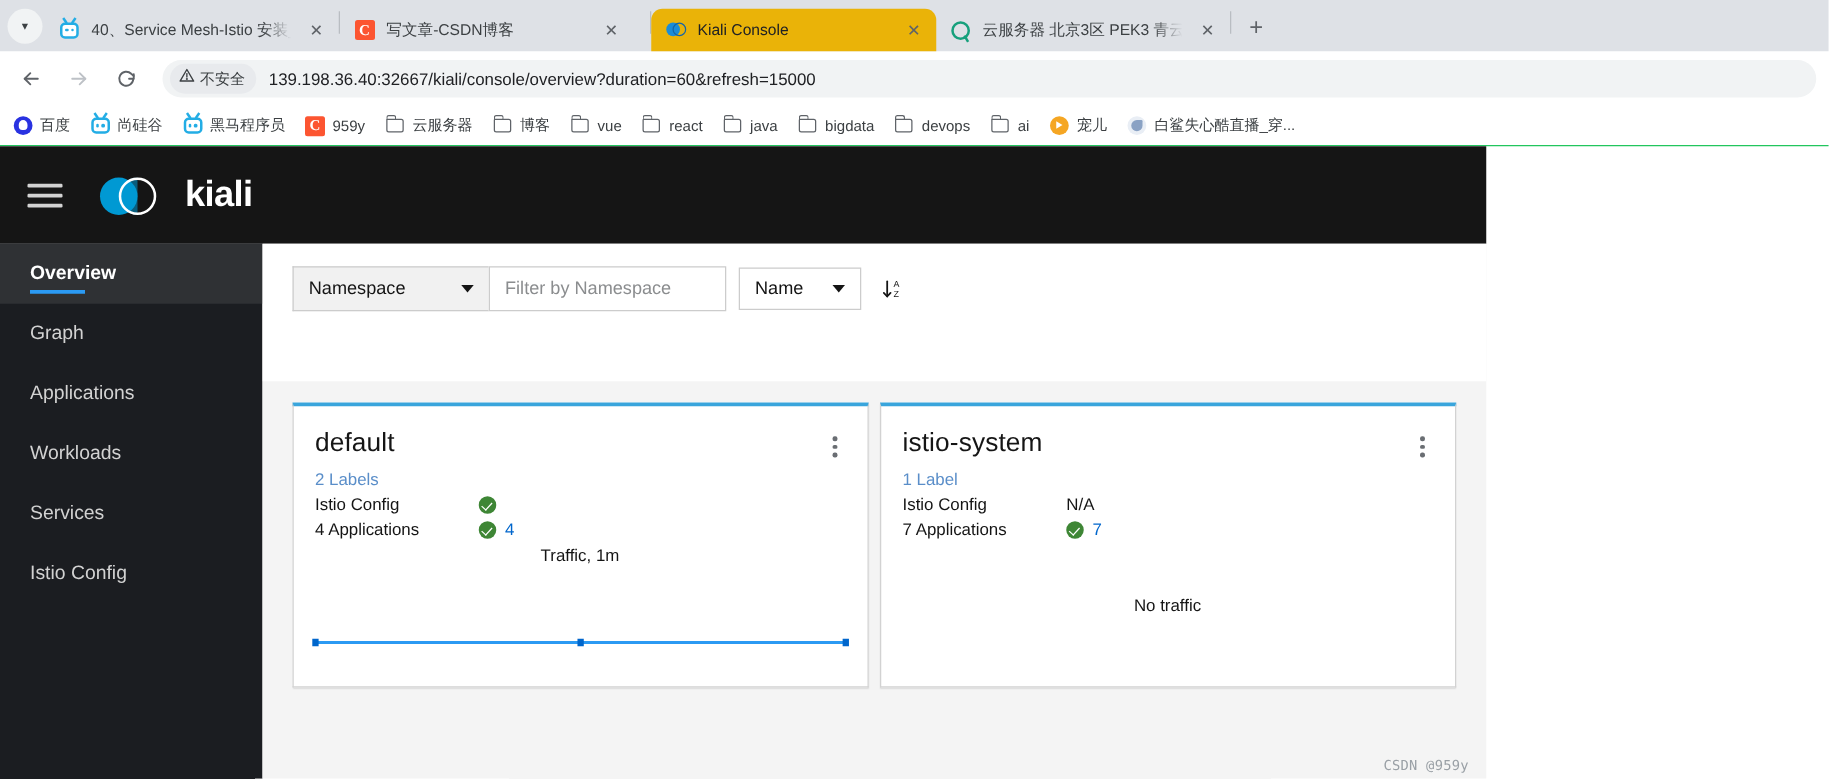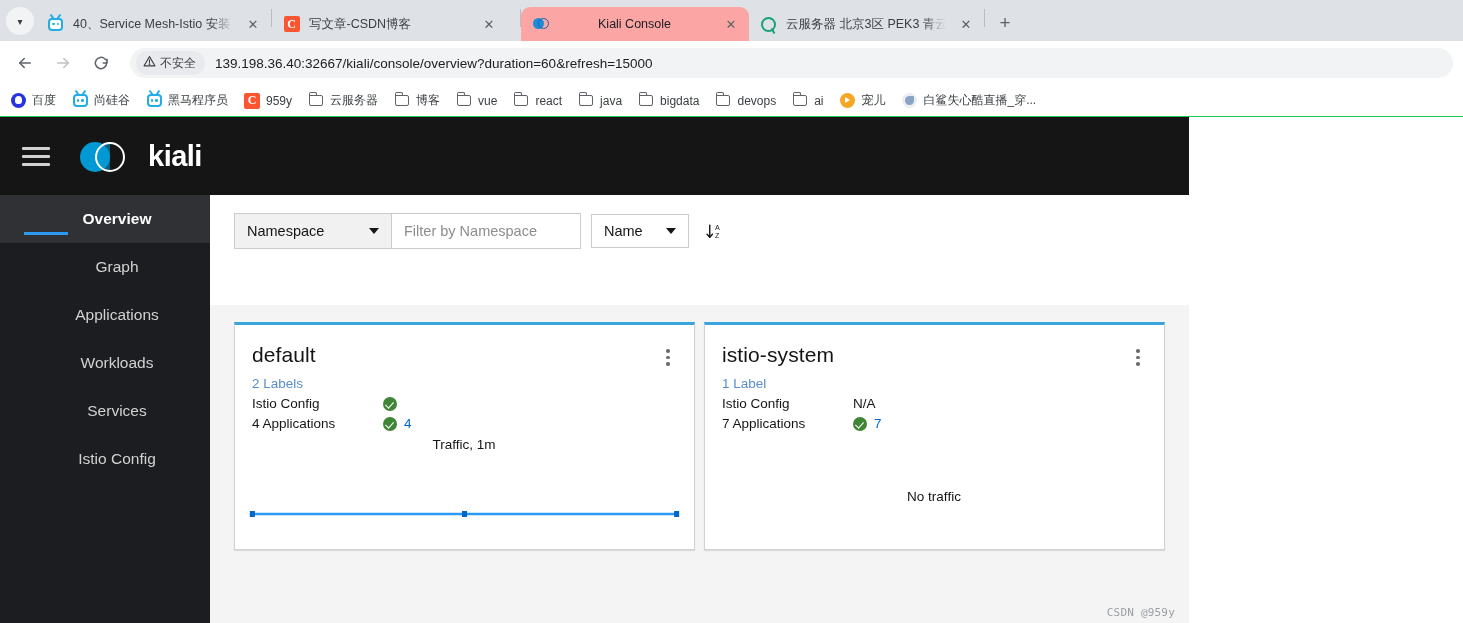--- a/index.html
+++ b/index.html
@@ -36,21 +36,21 @@
     height: 34px;
     display: flex;
     align-items: center;
     padding: 0 8px 0 11px;
     border-radius: 9px 9px 0 0;
     position: relative;
     flex: 0 0 auto;
     background: #dee1e6;
   }
   .tab.inactive { background: transparent; }
-  .tab.active { background: #fca5a5; text-align: center; }
+  .tab.active { background: #eab308; }
   .tab-fav {
     width: 17px; height: 17px;
     flex: 0 0 auto;
     margin-right: 9px;
     display: flex; align-items: center; justify-content: center;
     position: relative;
   }
   .tab-title {
     font-size: 12.5px;
     color: #3c4043;
@@ -287,21 +287,20 @@
     background: #1b1d21;
     padding-top: 0;
   }
   .nav-item {
     height: 48px;
     display: flex; align-items: center;
     padding-left: 24px;
     color: #d2d2d2;
     font-size: 15.5px;
     position: relative;
-    justify-content: center;
   }
   .nav-item.active {
     background: #2f3134;
     color: #ffffff;
     font-weight: bold;
   }
   .nav-item.active .underline {
     position: absolute;
     left: 24px; bottom: 8px;
     width: 44px; height: 3px;
@@ -397,21 +396,21 @@
   .traffic-label {
     text-align: center;
     font-size: 13.5px;
     color: #151515;
     margin-top: 6px;
   }
   .no-traffic {
     text-align: center;
     font-size: 13.5px;
     color: #151515;
-    margin-top: 58px;
+    margin-top: 46px;
   }
   .sparkline-wrap {
     position: absolute;
     left: 14px; right: 14px;
     bottom: 20px;
     height: 30px;
   }
   .footer-watermark {
     position: absolute;
     right: 14px; bottom: 4px;

